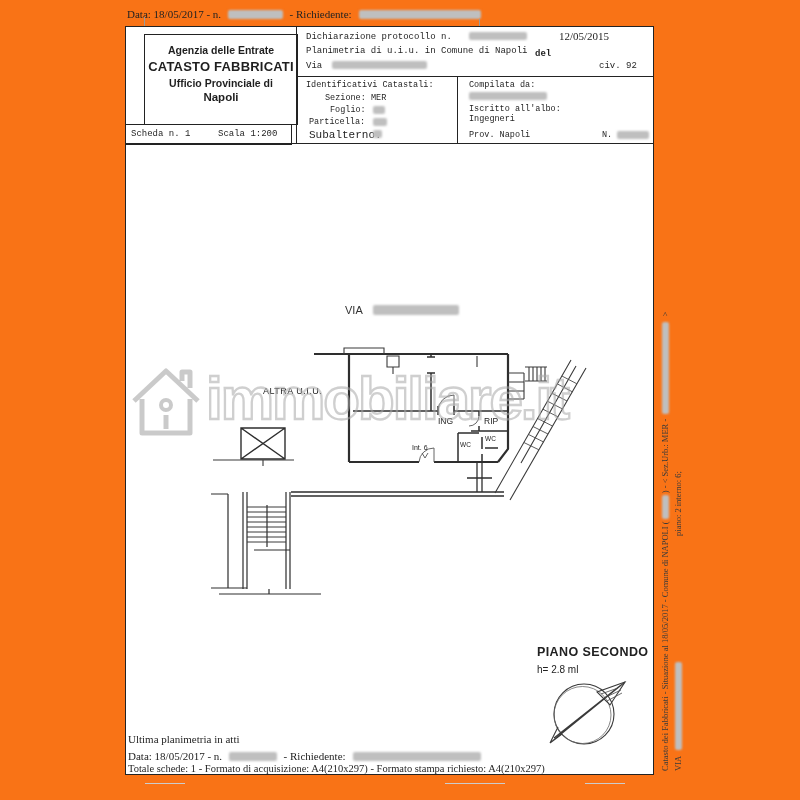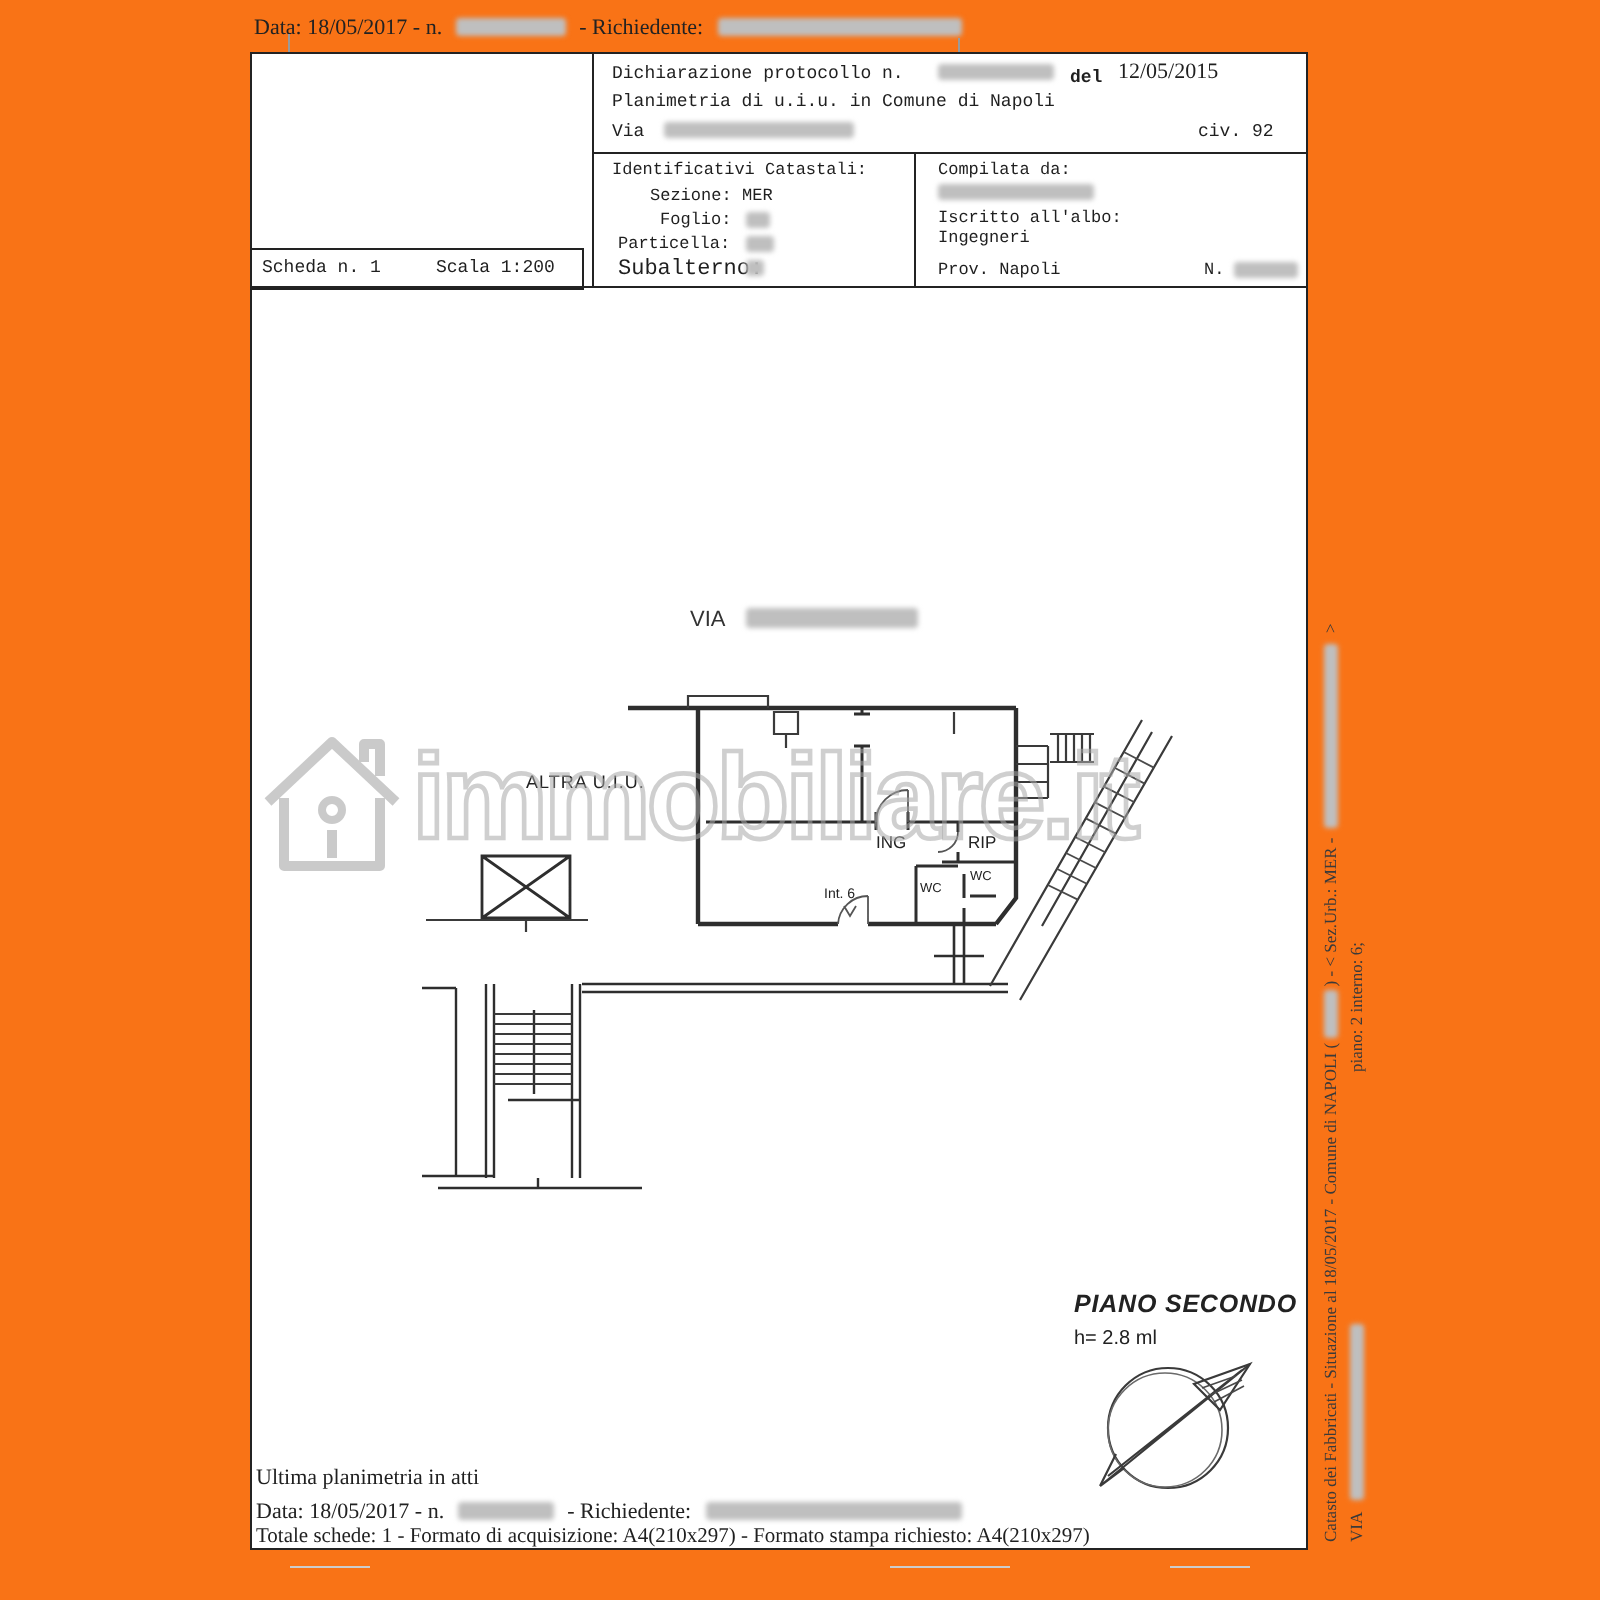--- a/index.html
+++ b/index.html
@@ -30,32 +30,38 @@
     <span class="rx" style="width:55px;height:9px;margin:0 4px;"></span>
     <span class="lbl">- Richiedente:</span>
     <span class="rx" style="width:122px;height:9px;margin-left:5px;"></span>
   </div>
 
   <div class="abs" style="left:144px;top:17px;width:0;height:10px;border-left:1px solid #9a9a9a;"></div>
   <div class="abs" style="left:479px;top:19px;width:0;height:8px;border-left:1px solid #9a9a9a;"></div>
 
   <div class="abs frame" style="left:125px;top:26px;width:527px;height:747px;">
 
+    <div class="abs" style="left:18px;top:7px;width:152px;height:89px;border:1.6px solid #222;text-align:center;">
+      <div class="sans" style="margin-top:9px;font-size:10.5px;font-weight:bold;">Agenzia delle Entrate</div>
+      <div class="sans" style="margin-top:3px;font-size:13px;font-weight:bold;letter-spacing:.2px;">CATASTO FABBRICATI</div>
+      <div class="sans" style="margin-top:3px;font-size:10.5px;font-weight:bold;">Ufficio Provinciale di</div>
+      <div class="sans" style="margin-top:2px;font-size:11.5px;font-weight:bold;">Napoli</div>
+    </div>
 
     <div class="abs" style="left:-1px;top:97px;width:165px;height:19px;border:1.4px solid #222;text-align:center;">
       <span class="abs mono" style="left:5px;top:4px;font-size:9px;">Scheda n. 1</span>
       <span class="abs mono" style="left:92px;top:4px;font-size:9px;">Scala 1:200</span>
     </div>
 
     <div class="abs" style="left:170px;top:0;width:357px;height:117px;border-left:1.3px solid #232323;">
 
       <div class="abs" style="left:0;top:0;width:357px;height:49px;border-bottom:1.3px solid #232323;">
         <span class="abs mono" style="left:9px;top:5px;font-size:9px;">Dichiarazione protocollo n.</span>
         <span class="rx abs" style="left:172px;top:5px;width:58px;height:8px;"></span>
-        <span class="abs mono" style="left:238px;top:7px;font-size:9px;font-weight:bold;">del</span>
+        <span class="abs mono" style="left:238px;top:22px;font-size:9px;font-weight:bold;">del</span>
         <span class="abs serif" style="left:262px;top:3px;font-size:11px;">12/05/2015</span>
         <span class="abs mono" style="left:9px;top:19px;font-size:9px;">Planimetria di u.i.u. in Comune di Napoli</span>
         <span class="abs mono" style="left:9px;top:34px;font-size:9px;">Via</span>
         <span class="rx abs" style="left:35px;top:34px;width:95px;height:8px;"></span>
         <span class="abs mono" style="left:302px;top:34px;font-size:9px;">civ. 92</span>
       </div>
 
       <div class="abs" style="left:0;top:49px;width:357px;height:68px;">
         <div class="abs vline" style="left:160px;top:0;height:68px;"></div>
 
@@ -116,21 +122,21 @@
       </g>
     </svg>
 
     <div class="abs sans lbl" style="left:137px;top:359px;font-size:9px;letter-spacing:.5px;">ALTRA U.I.U.</div>
     <div class="abs sans lbl" style="left:312px;top:389px;font-size:8.5px;">ING</div>
     <div class="abs sans lbl" style="left:358px;top:389px;font-size:8.5px;">RIP</div>
     <div class="abs sans lbl" style="left:334px;top:414px;font-size:6.5px;">WC</div>
     <div class="abs sans lbl" style="left:359px;top:408px;font-size:6.5px;">WC</div>
     <div class="abs sans lbl" style="left:286px;top:417px;font-size:7px;">Int. 6</div>
 
-    <div class="abs sans lbl" style="left:411px;top:618px;font-size:12.5px;font-weight:bold;letter-spacing:.4px;font-style:italic;">PIANO SECONDO</div>
+    <div class="abs sans lbl" style="left:411px;top:618px;font-size:12.5px;font-weight:bold;letter-spacing:.4px;">PIANO SECONDO</div>
     <div class="abs sans lbl" style="left:411px;top:637px;font-size:10px;">h= 2.8 ml</div>
 
     <div class="abs serif" style="left:2px;top:706px;font-size:11px;">Ultima planimetria in atti</div>
     <div class="abs serif" style="left:2px;top:723px;font-size:11px;">
       <span class="lbl">Data: 18/05/2017 - n.</span>
       <span class="rx" style="width:48px;height:9px;margin:0 4px;"></span>
       <span class="lbl">- Richiedente:</span>
       <span class="rx" style="width:128px;height:9px;margin-left:5px;"></span>
     </div>
     <div class="abs serif" style="left:2px;top:736px;font-size:10.5px;">Totale schede: 1 - Formato di acquisizione: A4(210x297)  - Formato stampa richiesto: A4(210x297)</div>

